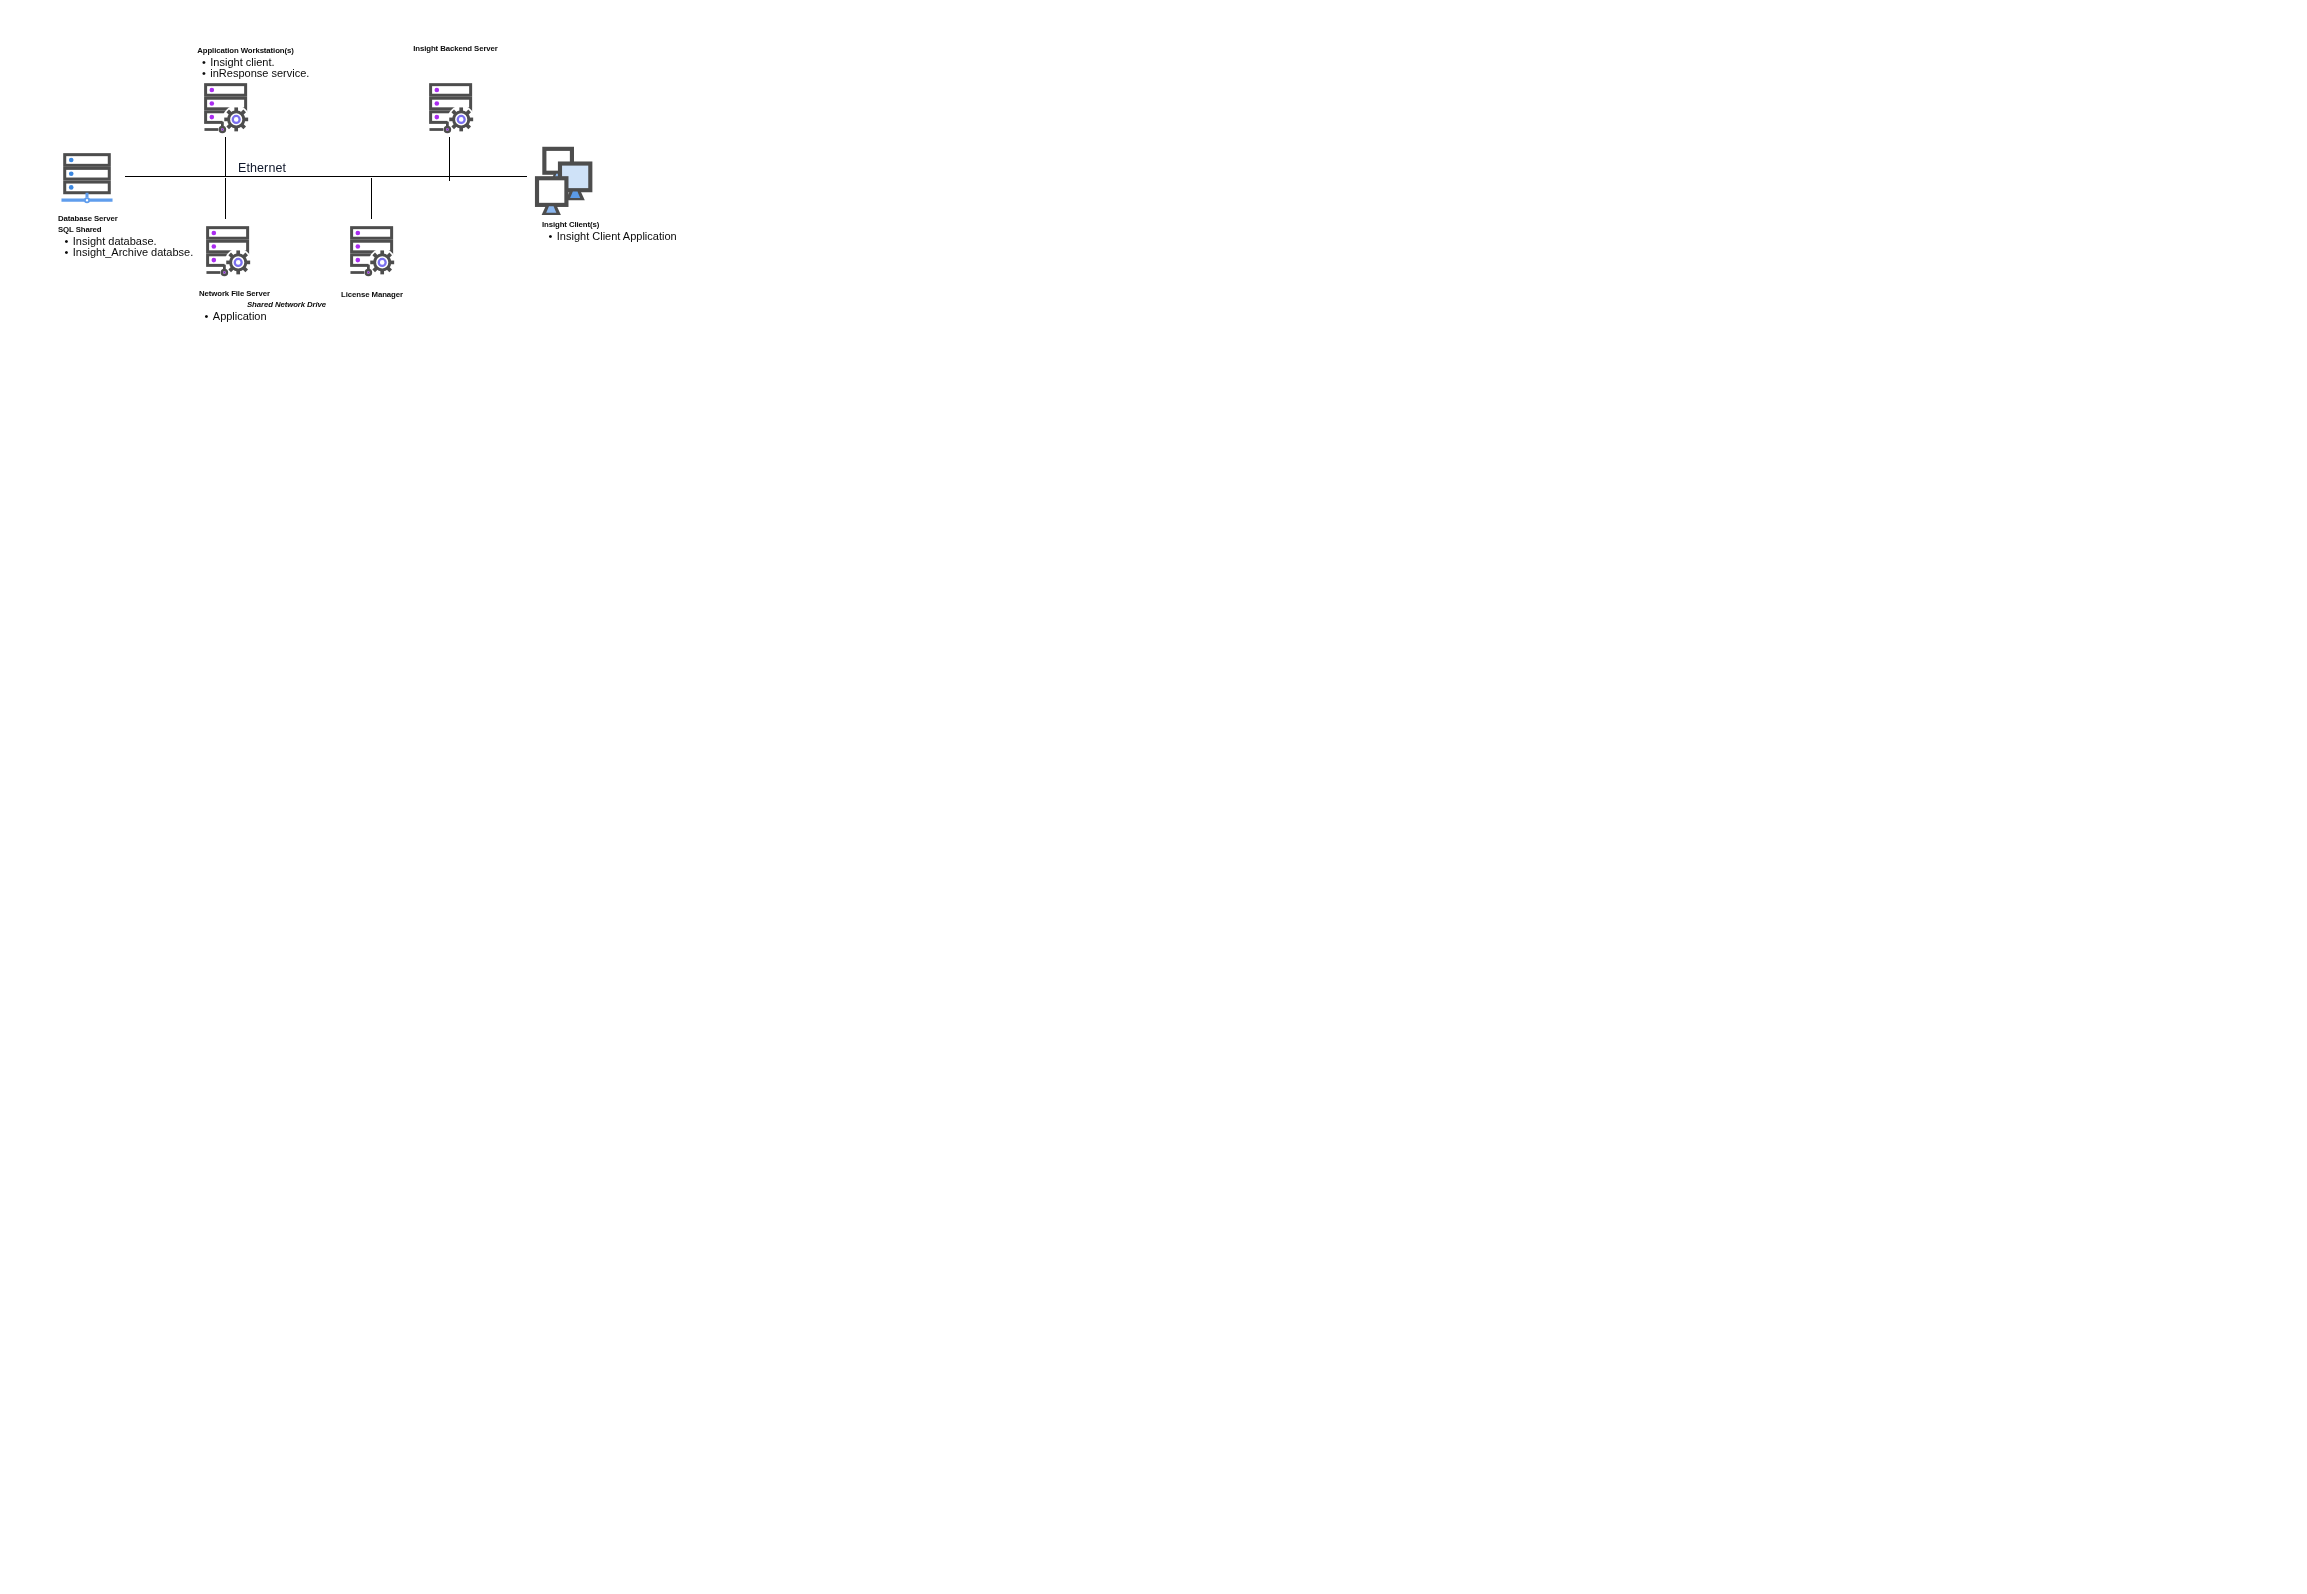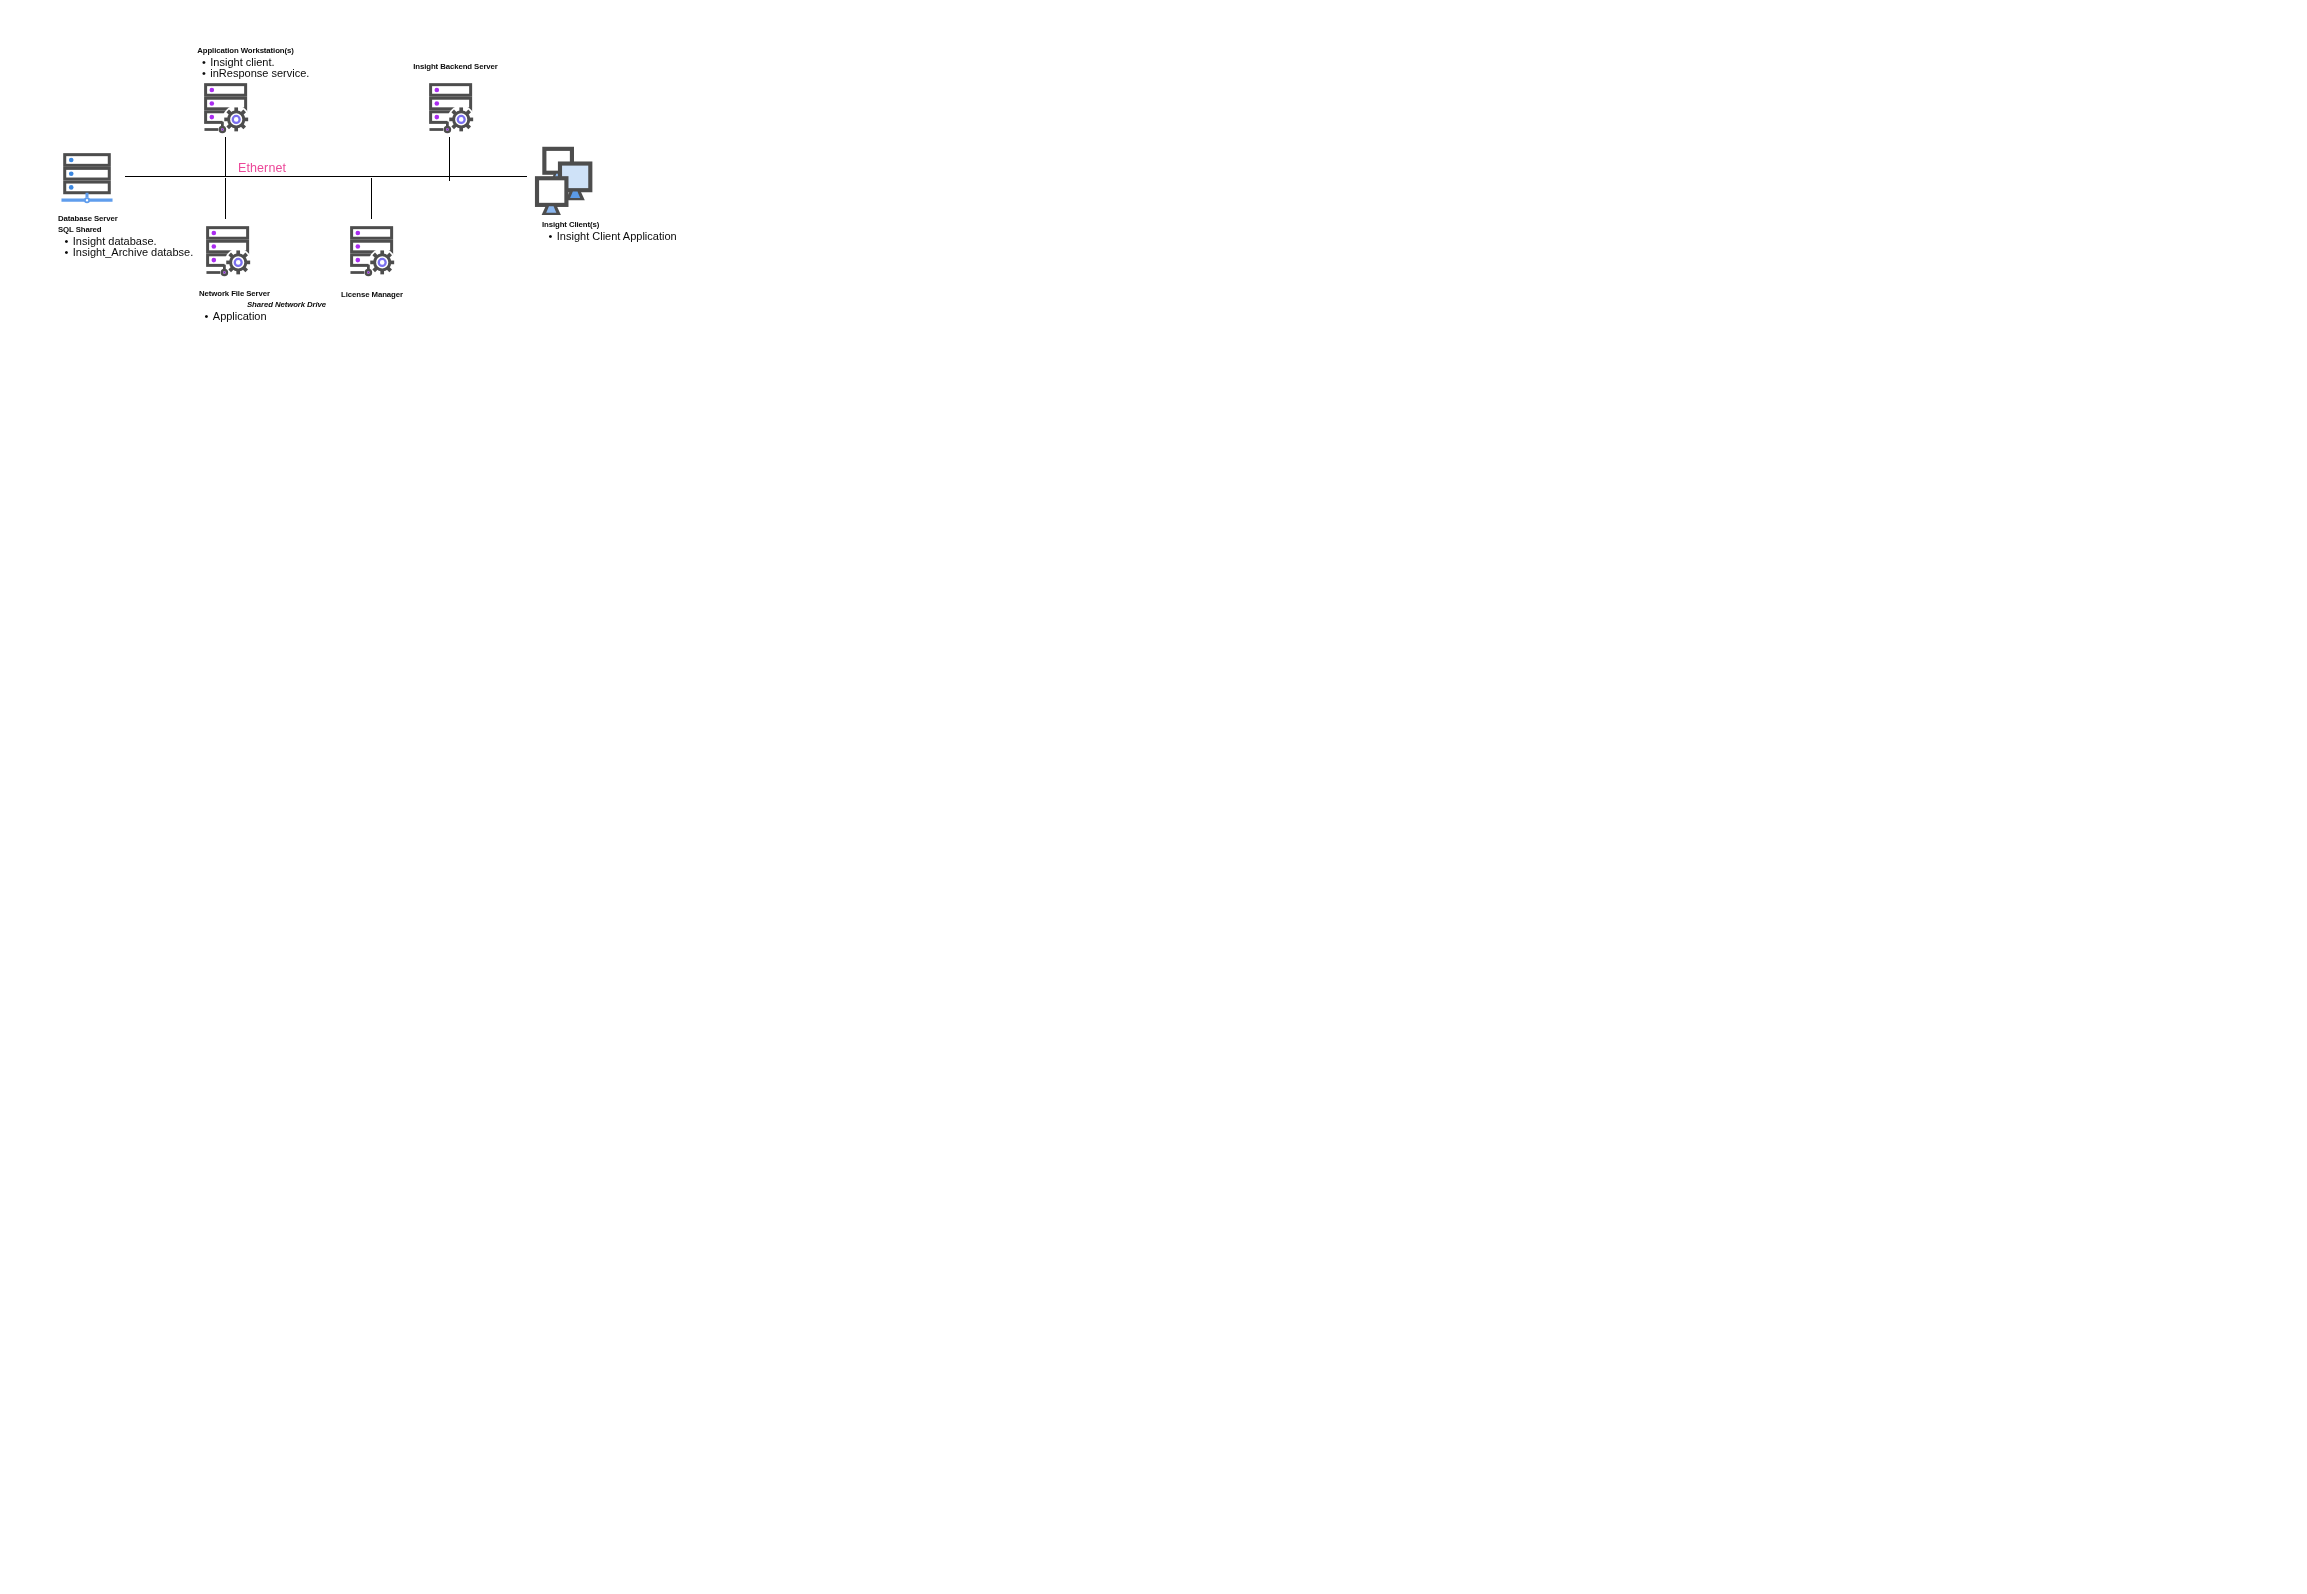--- a/index.html
+++ b/index.html
@@ -12,21 +12,21 @@
   .line.v{width:1.4px;}
 
   
   .label-block{position:absolute;}
   .title{font-size:7.8px;font-weight:700;letter-spacing:-0.1px;line-height:10.6px;white-space:nowrap;}
   .title.italic{font-style:italic;margin-left:48px;}
   .centered{text-align:center;}
   ul.bullets{list-style:none;margin:0.9px 0 0 0;padding:0;font-size:11px;line-height:11px;}
   ul.bullets li{position:relative;white-space:nowrap;}
   ul.bullets li .dot{display:inline-block;width:8.3px;text-align:left;}
-  .ethernet-label{position:absolute;font-size:12.5px;font-weight:400;letter-spacing:0.1px;color:#ec4899;white-space:nowrap;}
+  .ethernet-label{position:absolute;font-size:12.5px;font-weight:400;letter-spacing:0.1px;color:#0f172a;white-space:nowrap;}
 
   
   .db-list li:first-child::first-letter{font-weight:700;}
 
   .icon{position:absolute;display:block;}
   svg{overflow:visible;}
 </style>
 </head>
 <body>
 
@@ -103,21 +103,21 @@
     <div class="title">Application Workstation(s)</div>
     <ul class="bullets" style="text-align:left;padding-left:14px;">
       <li><span class="dot">•</span><span>Insight client.</span></li>
       <li><span class="dot">•</span><span>inResponse service.</span></li>
     </ul>
   </div>
   <svg class="icon" style="left:204px;top:83px;" width="46" height="53" viewBox="0 0 200 230">
       <use href="#icon-server-gear"></use>
     </svg>
 
-  <div class="label-block centered" style="left:398px;top:62px;width:115px;">
+  <div class="label-block centered" style="left:398px;top:44px;width:115px;">
     <div class="title">Insight Backend Server</div>
   </div>
   <svg class="icon" style="left:429px;top:83px;" width="46" height="53" viewBox="0 0 200 230">
       <use href="#icon-server-gear"></use>
     </svg>
 
   <svg class="icon" style="left:61px;top:153px;" width="52" height="53" viewBox="0 0 224 228">
       <use href="#icon-database-server"></use>
     </svg>
   <div class="label-block" style="left:58px;top:214px;">

